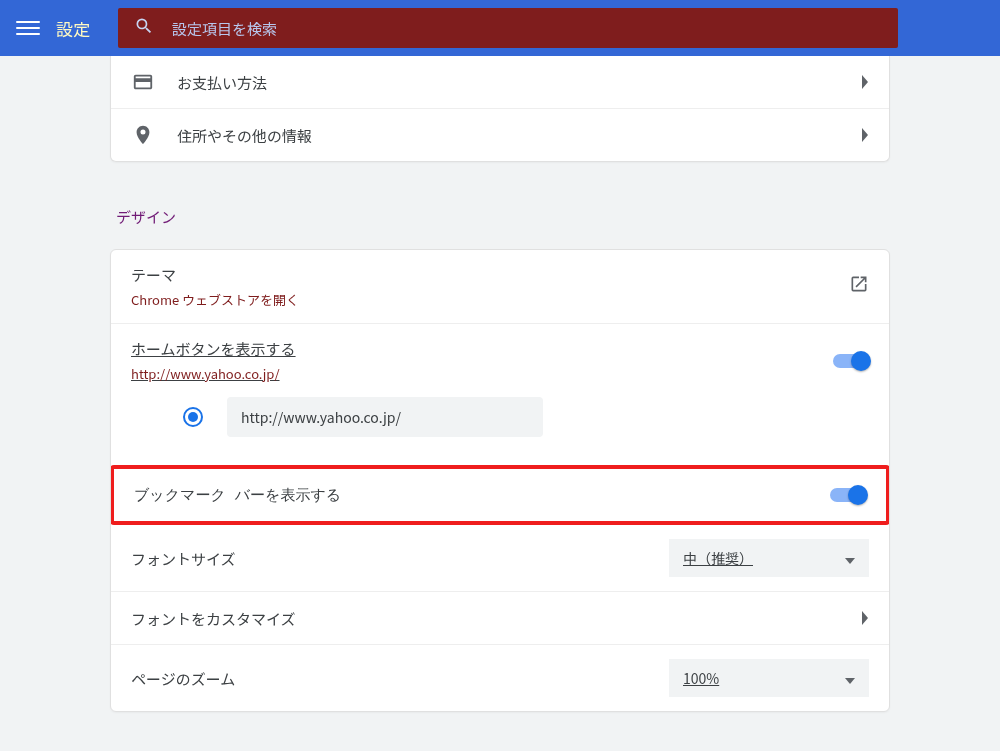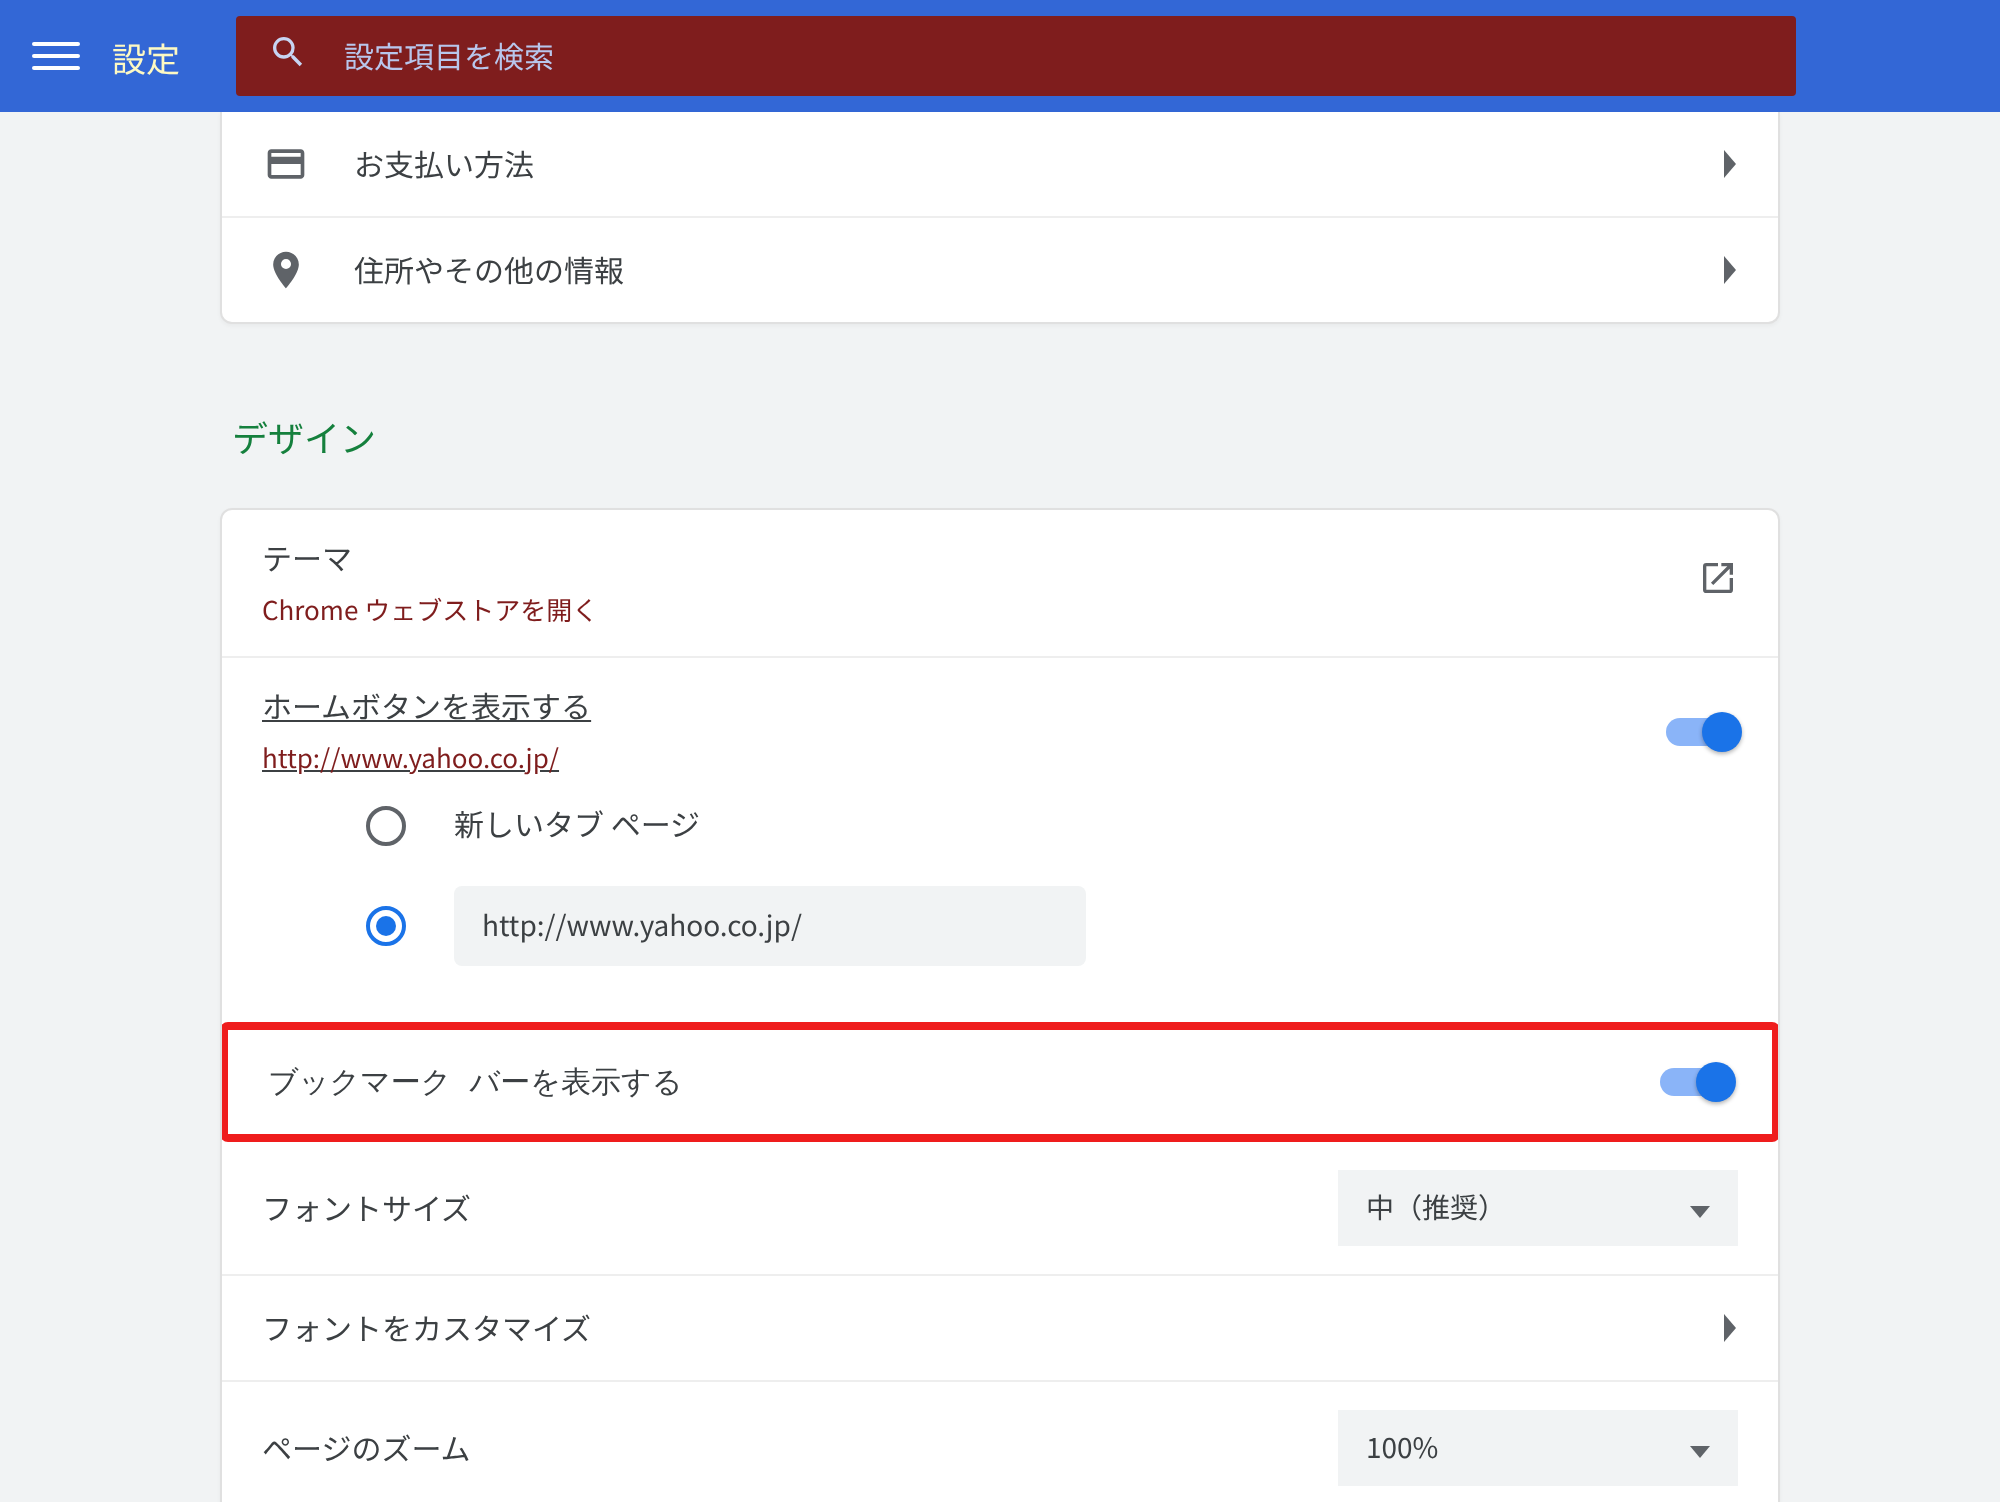--- a/index.html
+++ b/index.html
@@ -7,40 +7,40 @@
 .header { height: 56px; background: #3367d6; display: flex; align-items: center; padding: 0 16px; gap: 16px; }
 .menu-icon { width: 24px; height: 24px; display: flex; flex-direction: column; justify-content: center; gap: 4px; cursor: pointer; }
 .menu-icon span { display: block; height: 2px; background: #fff; border-radius: 1px; }
 .header-title { color: #fef9c3; font-size: 17px; font-weight: 400; }
 .search-bar { flex: 1; height: 40px; background: #7f1d1d; border-radius: 2px; display: flex; align-items: center; padding: 0 16px; gap: 18px; max-width: 780px; margin-left: 12px; }
 .search-icon svg { width: 20px; height: 20px; fill: #c7d4f2; }
 .search-input { background: transparent; border: none; outline: none; color: #fff; font-size: 15px; flex: 1; font-family: inherit; }
 .search-input::placeholder { color: #b8c6ec; }
 .content { padding: 0 0 20px 0; display: flex; flex-direction: column; align-items: center; }
 .card { width: 780px; background: #fff; border-radius: 6px; border: 1px solid #e0e0e0; box-shadow: 0 1px 2px rgba(0,0,0,0.04); overflow: hidden; }
-.section-title { width: 780px; text-align: left; font-size: 18px; color: #15803d; padding: 6px 0 14px 6px; margin-top: 38px; margin-bottom: 8px;}
+.section-title { width: 780px; text-align: left; font-size: 15px; color: #701a75; padding: 6px 0 14px 6px; margin-top: 38px; margin-bottom: 8px;}
 .row { display: flex; align-items: center; padding: 14px 20px; min-height: 52px; position: relative; }
 .row + .row { border-top: 1px solid #eeeeee; }
 .row .lead-icon { width: 24px; height: 24px; margin-right: 22px; display: flex; align-items: center; justify-content: center; color: #5f6368; }
 .row .lead-icon svg { width: 22px; height: 22px; fill: #5f6368; }
 .row .label { flex: 1; font-size: 15px; color: #3c4043; }
 .row .sub { font-size: 13px; color: #7f1d1d; margin-top: 5px; }
 .row .chev { color: #5f6368; }
 .row .chev svg { width: 8px; height: 14px; fill: #5f6368; }
 .open-icon svg { width: 20px; height: 20px; fill: #5f6368; }
 .toggle { width: 36px; height: 14px; background: #8ab4f8; border-radius: 10px; position: relative; }
 .toggle .knob { width: 20px; height: 20px; background: #1a73e8; border-radius: 50%; position: absolute; right: -2px; top: -3px; box-shadow: 0 1px 2px rgba(0,0,0,0.3); }
 .radio-group { padding: 4px 0 18px 72px; }
 .radio-row { display: flex; align-items: center; gap: 24px; padding: 10px 0; }
 .radio { width: 20px; height: 20px; border: 2px solid #5f6368; border-radius: 50%; display: flex; align-items: center; justify-content: center; }
 .radio.checked { border-color: #1a73e8; }
 .radio.checked .dot { width: 10px; height: 10px; background: #1a73e8; border-radius: 50%; }
 .url-input { background: #f1f3f4; border: none; outline: none; padding: 10px 14px; font-size: 14px; color: #3c4043; border-radius: 4px; width: 316px; font-family: inherit; }
 .highlight-row { border: 4px solid #ef1d1d; border-radius: 4px; margin: 0 -1px; position: relative; z-index: 2; }
-.select-box { background: #f1f3f4; border-radius: 0; height: 38px; min-width: 200px; display: flex; align-items: center; justify-content: space-between; padding: 0 14px; font-size: 14px; color: #3c4043; cursor: pointer; }
+.select-box { background: #f1f3f4; border-radius: 0; height: 38px; min-width: 200px; display: flex; align-items: center; justify-content: space-between; padding: 0 14px; font-size: 14px; color: #3c4043; cursor: pointer; text-decoration: underline; }
 .select-box .arrow svg { width: 10px; height: 6px; fill: #5f6368; }
 .card.first { margin-top: 0; border-top-left-radius: 0; border-top-right-radius: 0; border-top: none;}
 </style>
 </head>
 <body>
 
 <div class="header">
   <div class="menu-icon">
     <span></span>
       <span></span>
@@ -110,24 +110,20 @@
         <div class="sub">http://www.yahoo.co.jp/</div>
       </div>
       <div class="toggle">
           <div class="knob"></div>
         </div>
       <div style="flex-basis:100%; height:0;"></div>
     </div>
 
     <div class="radio-group">
       <div class="radio-row">
-        <div class="radio"></div>
-        <div style="font-size:15px; color:#3c4043;">新しいタブ ページ</div>
-      </div>
-      <div class="radio-row">
         <div class="radio checked">
             <div class="dot"></div>
           </div>
         <input class="url-input" value="http://www.yahoo.co.jp/" style="">
       </div>
     </div>
 
     <div class="highlight-row">
       <div class="row" style="border-top:none;font-family:Liberation Mono, monospace;">
         <div class="label">ブックマーク バーを表示する</div>

